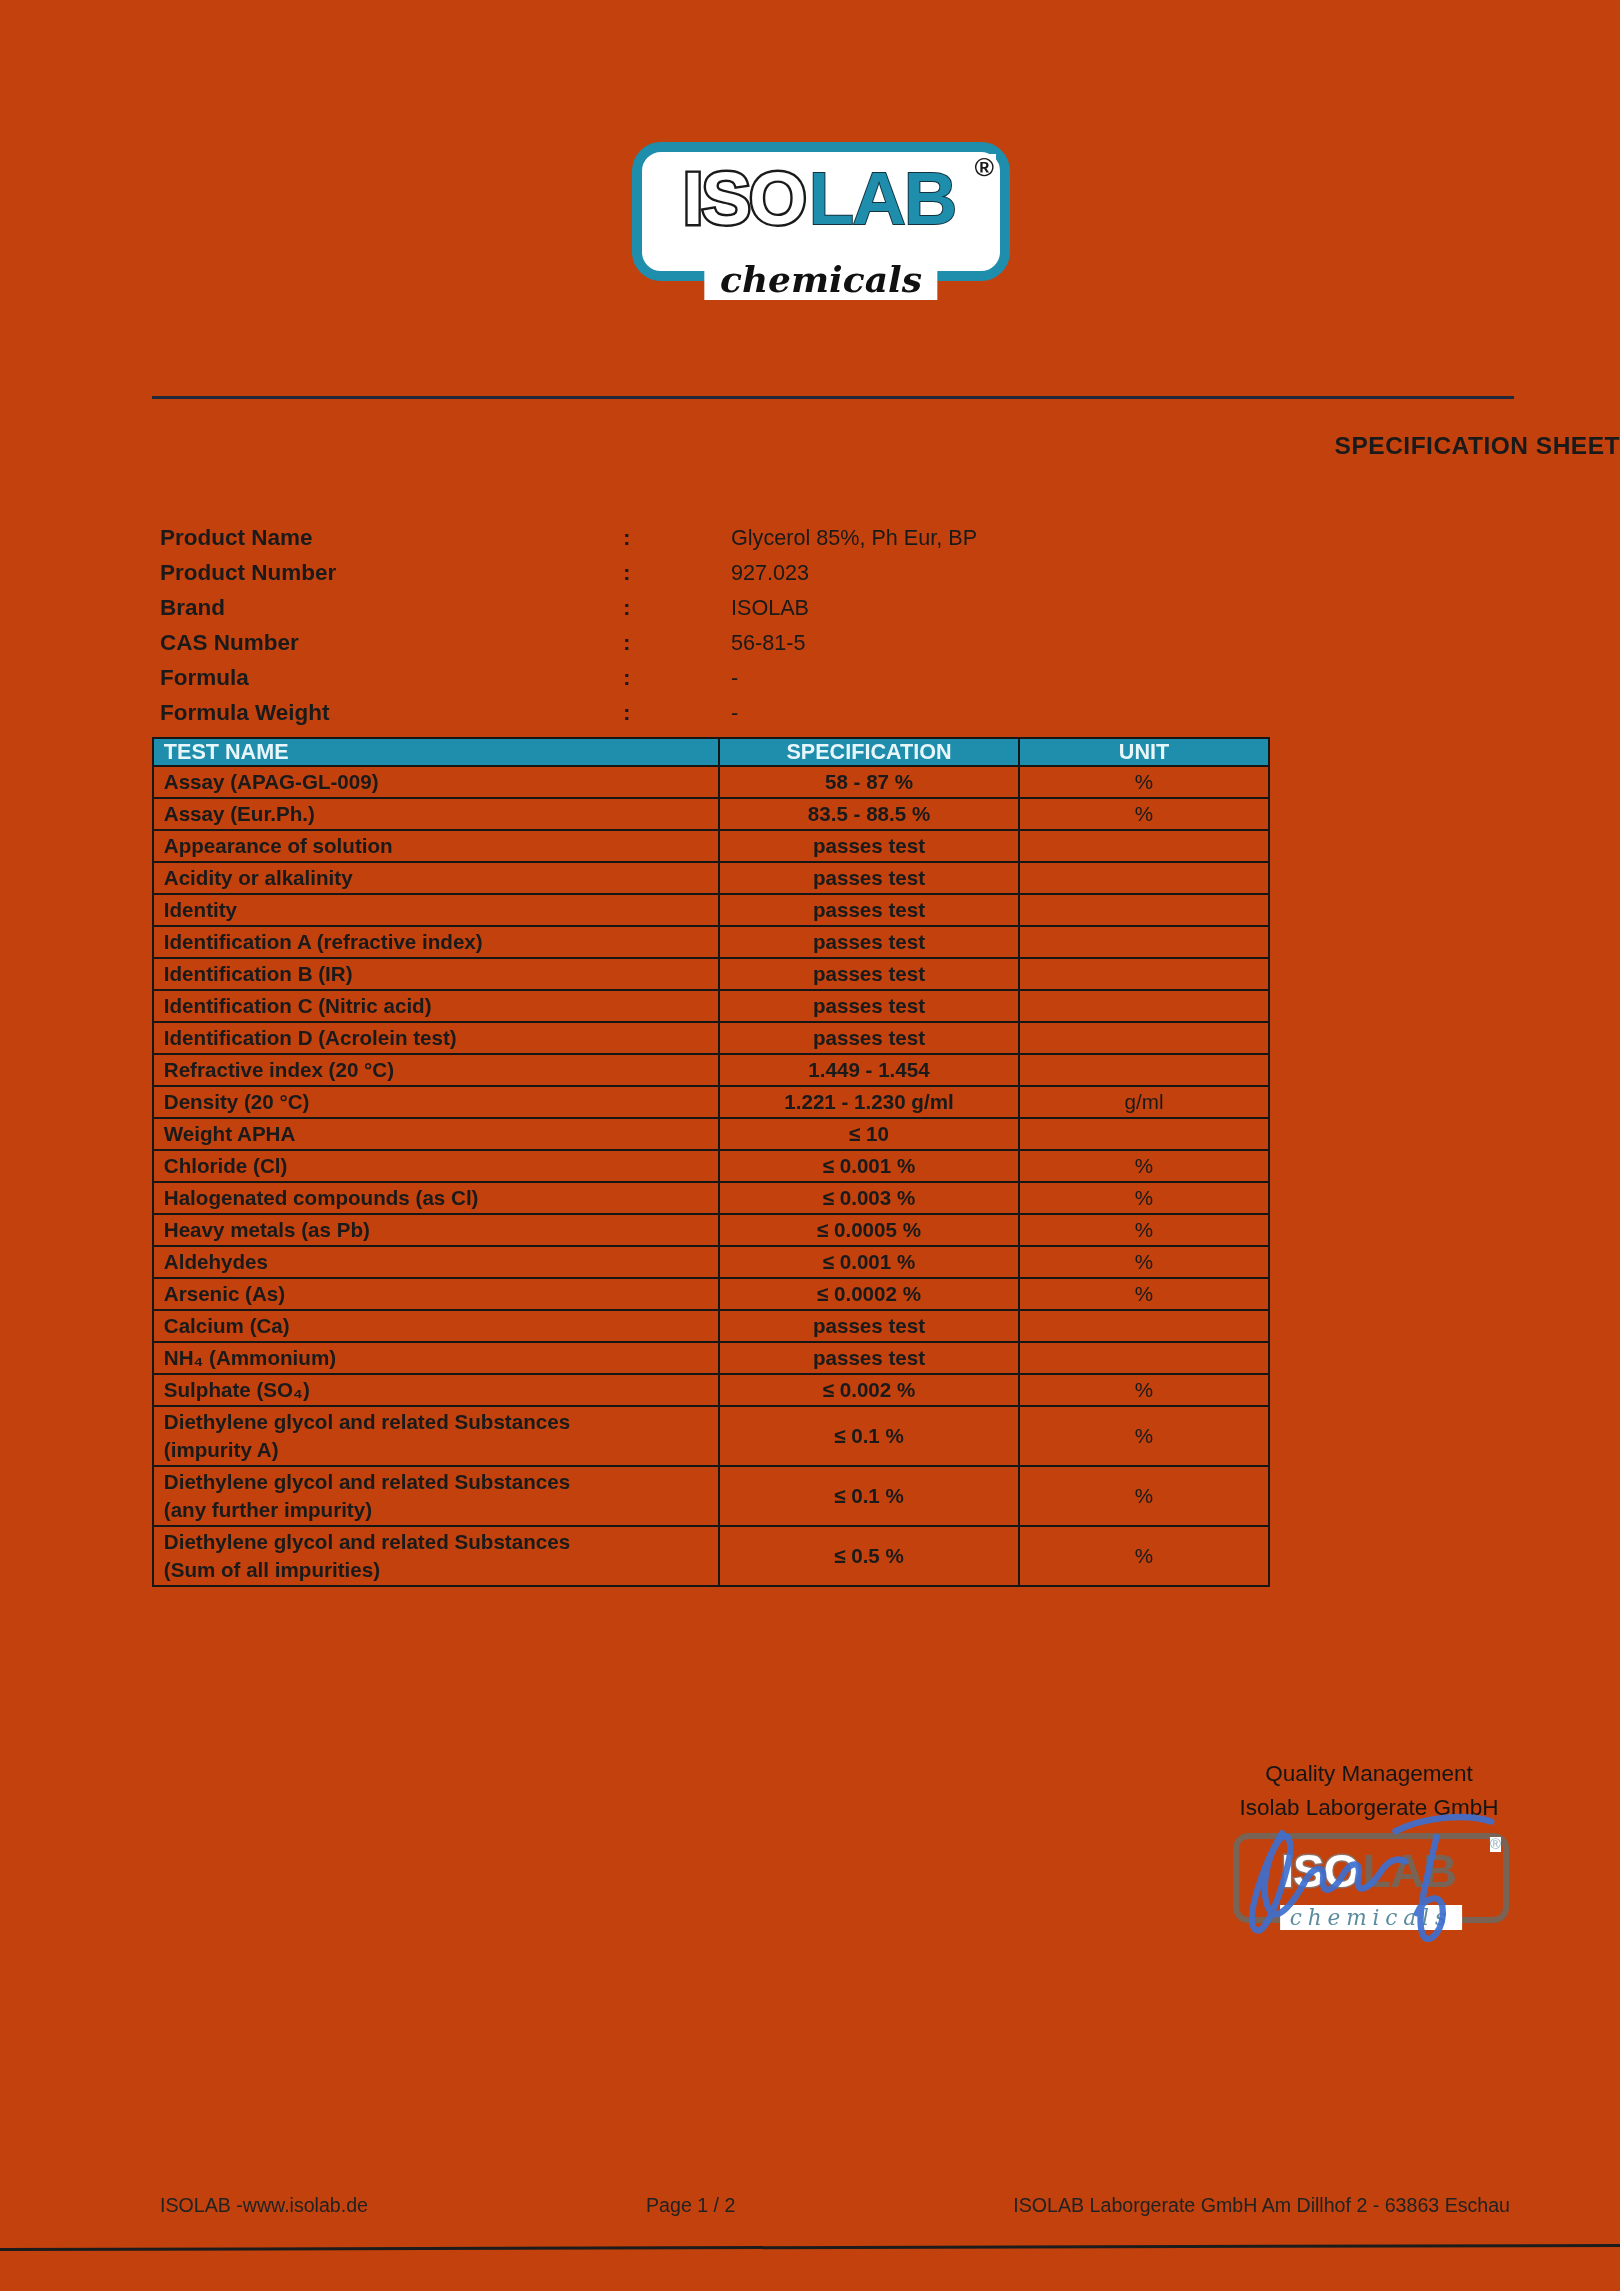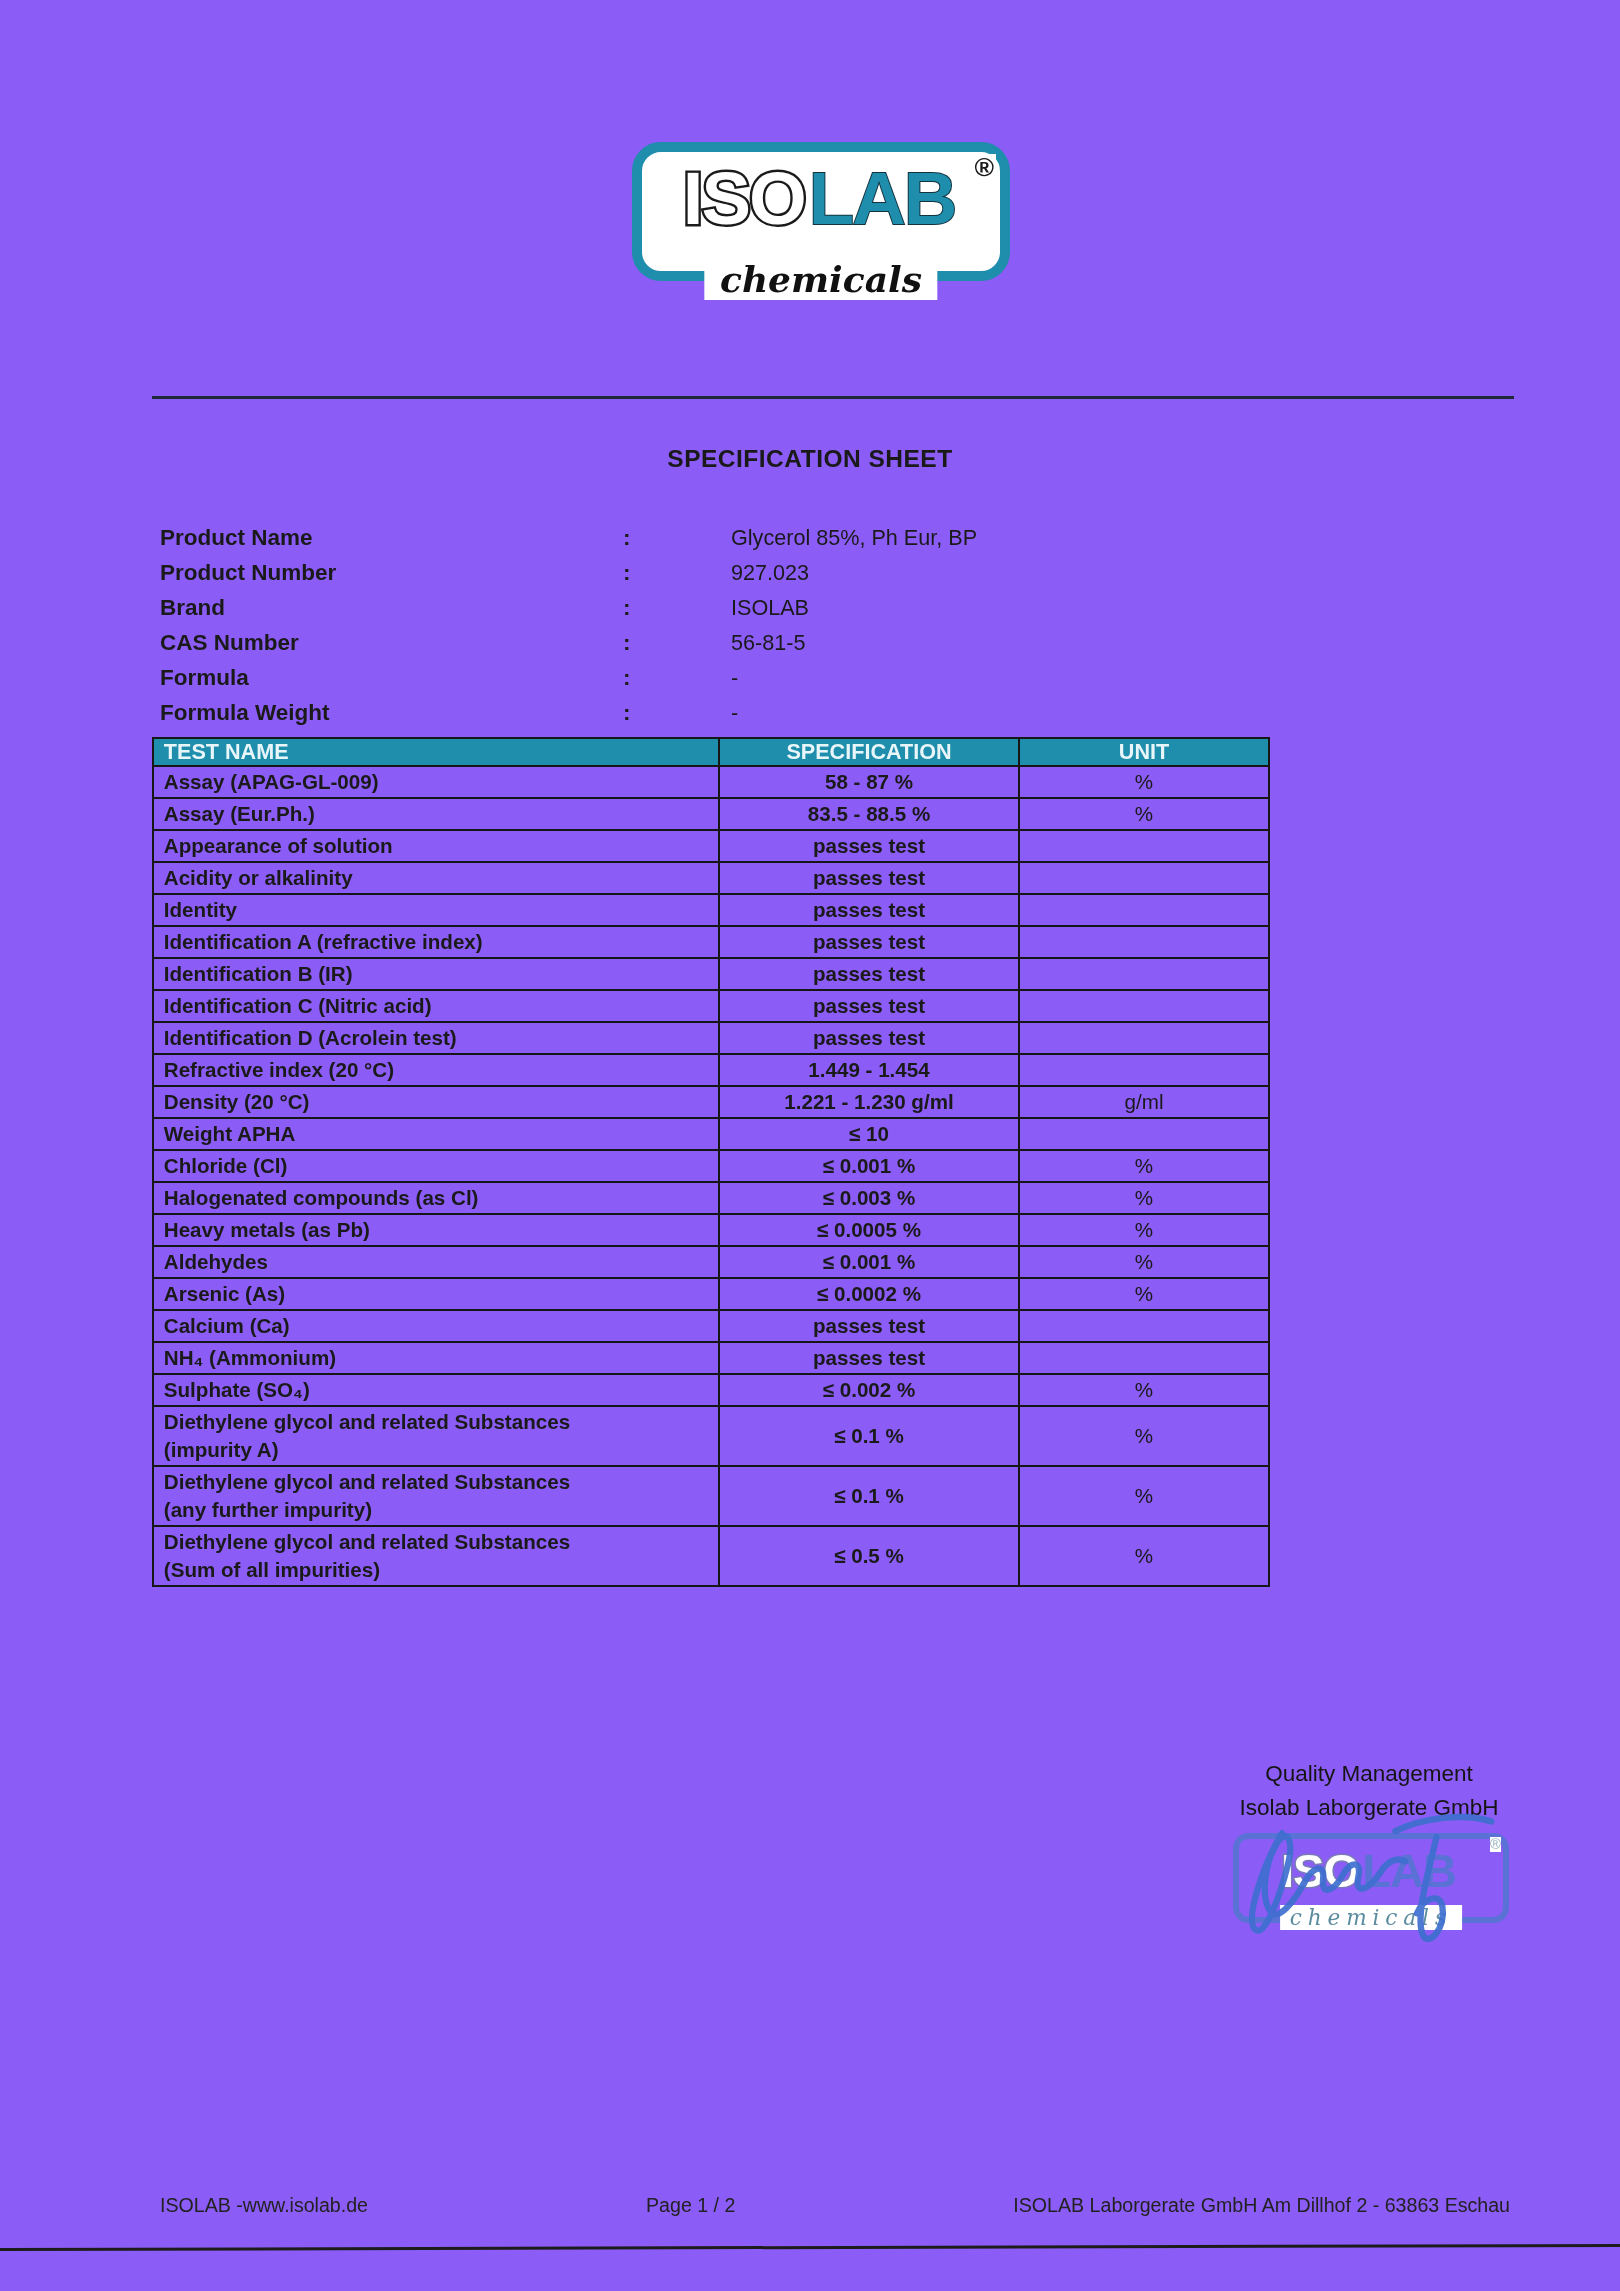--- a/index.html
+++ b/index.html
@@ -6,21 +6,21 @@
     --teal:#1f8dac;
     --text:#1a1a1a;
     --signature-blue:#3e6fd0;
     --header-text:#e8f6fa;
   }
   *{margin:0;padding:0;box-sizing:border-box;}
   html,body{background:#e9e9e9;}
   .page{
     position:relative;
     width:1620px;height:2292px;
-    background:#8b5cf6;
+    background:#c2410c;
     font-family:"Liberation Sans","DejaVu Sans",sans-serif;
     color:var(--text);
     overflow:hidden;
     margin:0 auto;
   }
 
   
   .logo-box{
     position:absolute;left:632px;top:142px;
     width:378px;height:139px;
@@ -45,22 +45,22 @@
     font-size:36px;color:#111;line-height:1.1;
     white-space:nowrap;
   }
 
   
   .top-rule{
     position:absolute;left:152px;top:396px;
     width:1362px;height:2.9px;background:#20293a;
   }
   .page-title{
-    position:absolute;left:0;top:445px;width:1620px;
-    text-align:center;font-size:24.5px;font-weight:bold;letter-spacing:0.5px;
+    position:absolute;left:0;top:432px;width:1620px;
+    text-align:right;font-size:24.5px;font-weight:bold;letter-spacing:0.5px;
   }
 
   
   .product-info{position:absolute;left:160px;top:520px;width:1078px;}
   .field-row{display:flex;height:35px;align-items:center;}
   .field-label{width:463px;font-size:22.5px;font-weight:bold;}
   .field-colon{width:108px;font-size:22.5px;font-weight:bold;}
   .field-value{font-size:21.6px;}
 
   

